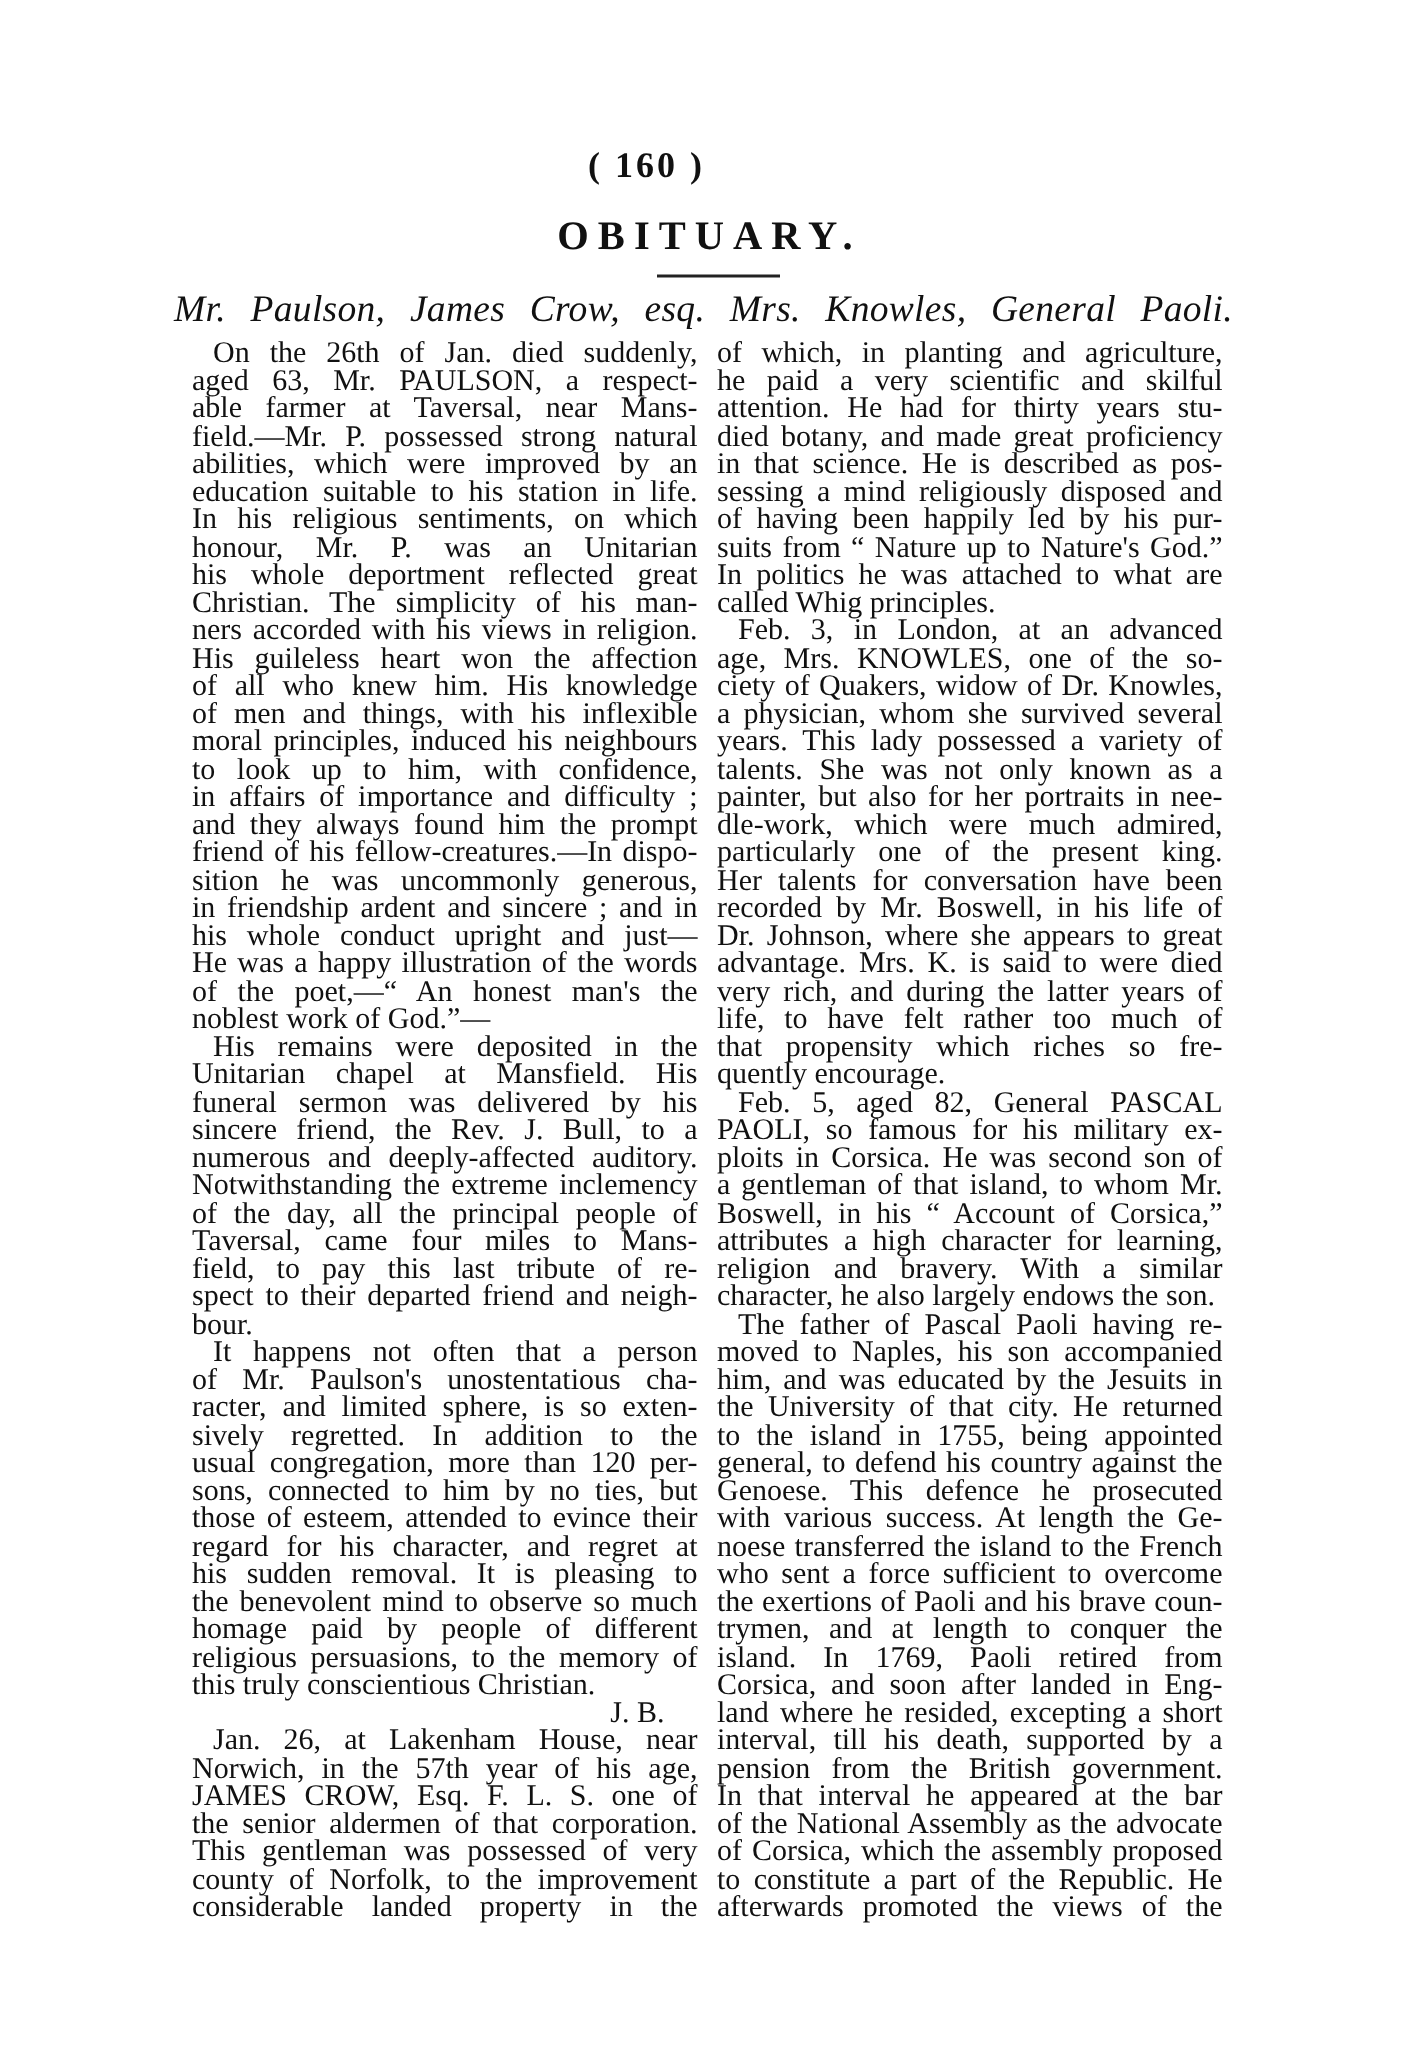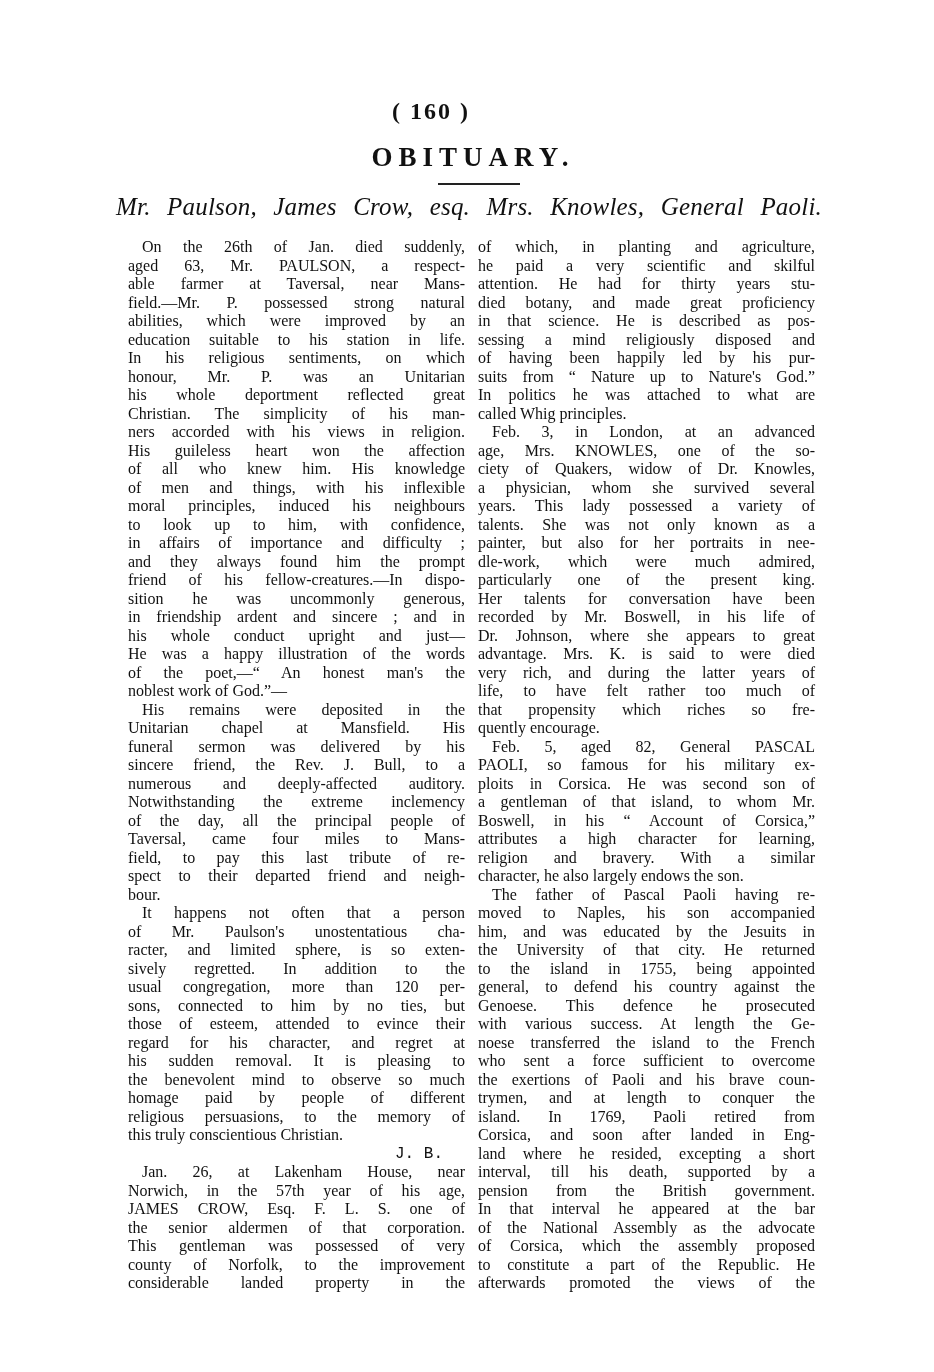--- a/index.html
+++ b/index.html
@@ -17,32 +17,32 @@
   }
   .title-rule {
     position: absolute; top: 183px; left: 438px; width: 82px; height: 2px; background: #222;
   }
   .subtitle {
     position: absolute; top: 193px; left: 116px; width: 706px;
     font-size: 25px; font-style: italic; white-space: nowrap; text-align: justify;
     text-align-last: justify; letter-spacing: 0.2px;
   }
   .column {
-    position: absolute; top: 238px; width: 337px;
-    font-size: 16px; line-height: 18.5px;
+    position: absolute; top: 226px; width: 337px;
+    font-size: 20px; line-height: 18.5px;
   }
   .col-left { left: 128px; }
   .col-right { left: 478px; }
   .line {
     display: block; height: 18.5px; white-space: nowrap;
     text-align: justify; text-align-last: justify; overflow: visible;
   }
   .line.last { text-align-last: left; }
   .line.indent { padding-left: 14px; }
-  .line.signature { text-align: left; text-align-last: right; padding-right: 22px; font-family: Liberation Mono, monospace; }
+  .line.signature { text-align: left; text-align-last: right; padding-right: 22px; }
 </style>
 </head>
 <body>
 
 <div class="page-number">( 160 )</div>
 <div class="page-title">OBITUARY.</div>
 <div class="title-rule"></div>
 <div class="subtitle">Mr. Paulson, James Crow, esq. Mrs. Knowles, General Paoli.</div>
 
 <div class="column col-left" id="col-left">

